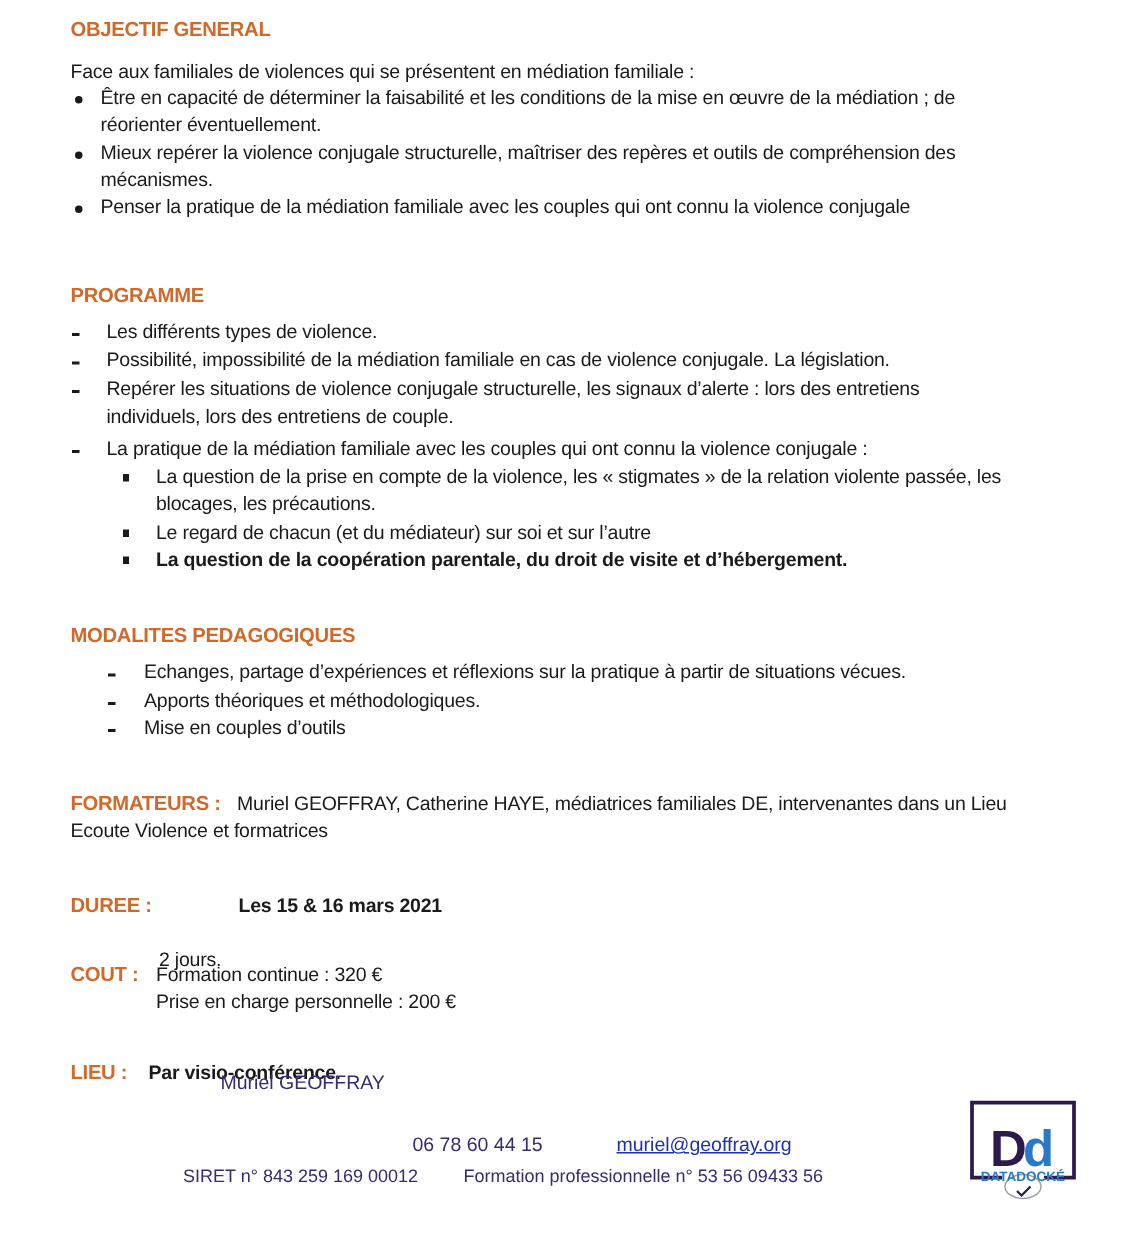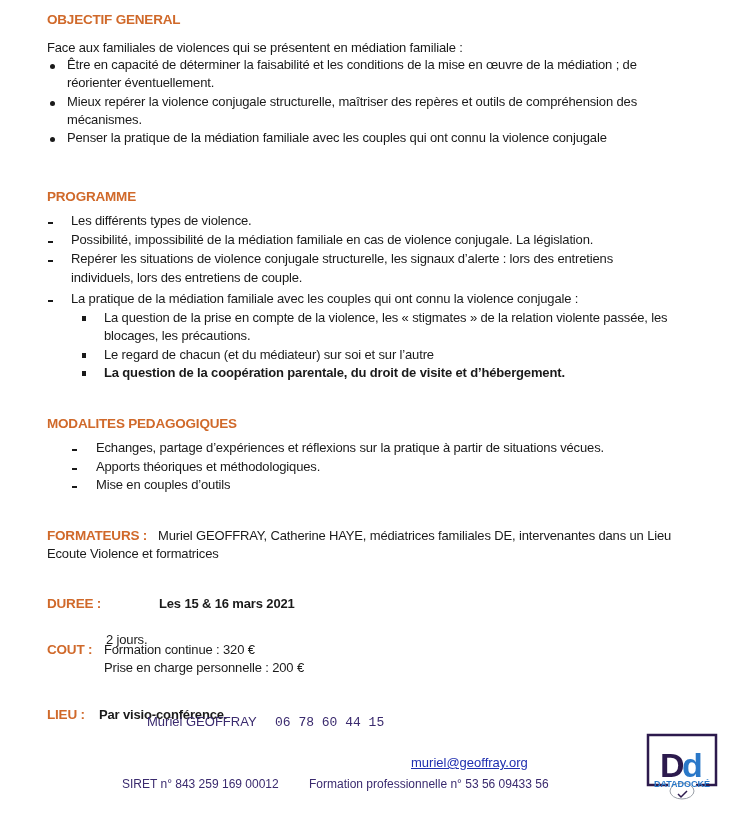--- a/index.html
+++ b/index.html
@@ -87,21 +87,21 @@
 <div class="abs txt bold" style="left:159px; top:596px;">Les 15 &amp; 16 mars 2021</div>
 
 <div class="abs heading" style="left:47px; top:642px;">COUT :</div>
 <div class="abs txt" style="left:104px; top:642px;">Formation continue : 320 €</div>
 <div class="abs txt" style="left:104px; top:660px;">Prise en charge personnelle :  200 €</div>
 
 <div class="abs heading" style="left:47px; top:707px;">LIEU :</div>
 <div class="abs txt" style="left:99px; top:707px;"><span class="bold">Par visio-conférence</span><span>.</span></div>
 
 <div class="abs footer" style="left:147px; top:714px;">Muriel GEOFFRAY</div>
-<div class="abs footer" style="left:275px; top:715px;font-family:Liberation Mono, monospace;">06 78 60 44 15</div>
+<div class="abs footer" style="left:275px; top:755px;">06 78 60 44 15</div>
 <a class="abs footer link" style="left:386px; top:755px;margin-left:25px;">muriel@geoffray.org</a>
 <div class="abs footer-it" style="left:122px; top:777px;">SIRET n° 843 259 169 00012</div>
 <div class="abs footer-it" style="left:309px; top:777px;">Formation professionnelle n° 53 56 09433 56</div>
 
 <div id="logo">
   <svg width="72" height="68" viewBox="0 0 72 68">
     <path d="M22 52 L2 52 L2 2 L70 2 L70 52 L50 52" fill="none" stroke="#2c1a4d" stroke-width="2.5"></path>
     <text x="14" y="44" font-family="Liberation Sans, sans-serif" font-size="34" font-weight="bold" fill="#2c1a4d">D</text>
     <text x="36" y="44" font-family="Liberation Sans, sans-serif" font-size="34" font-weight="bold" fill="#2a78c8">d</text>
     <ellipse cx="36" cy="58" rx="12" ry="8" fill="none" stroke="#9aa0a8" stroke-width="1"></ellipse>

